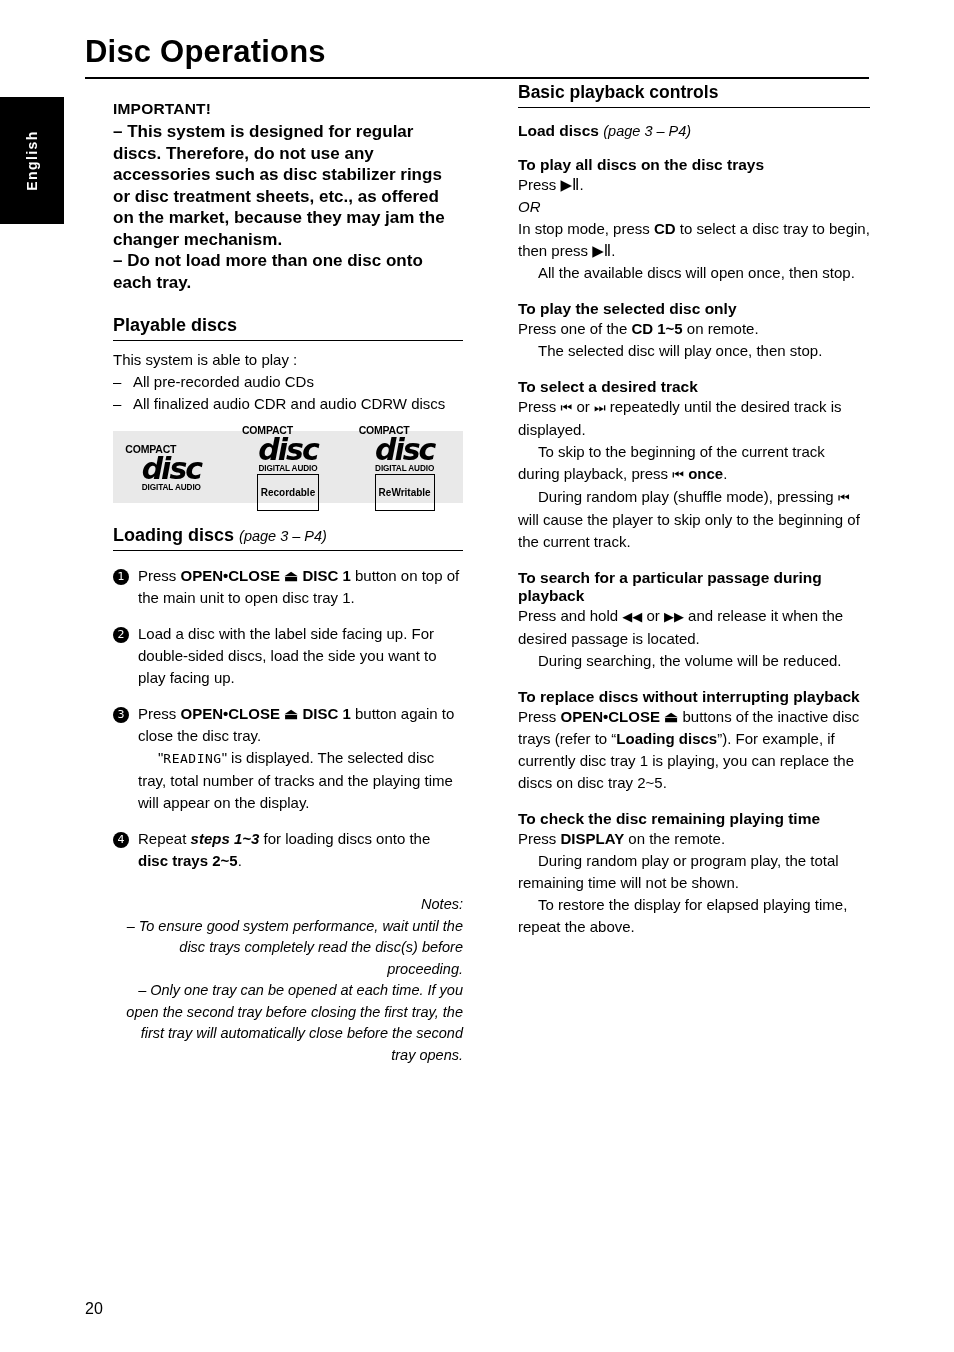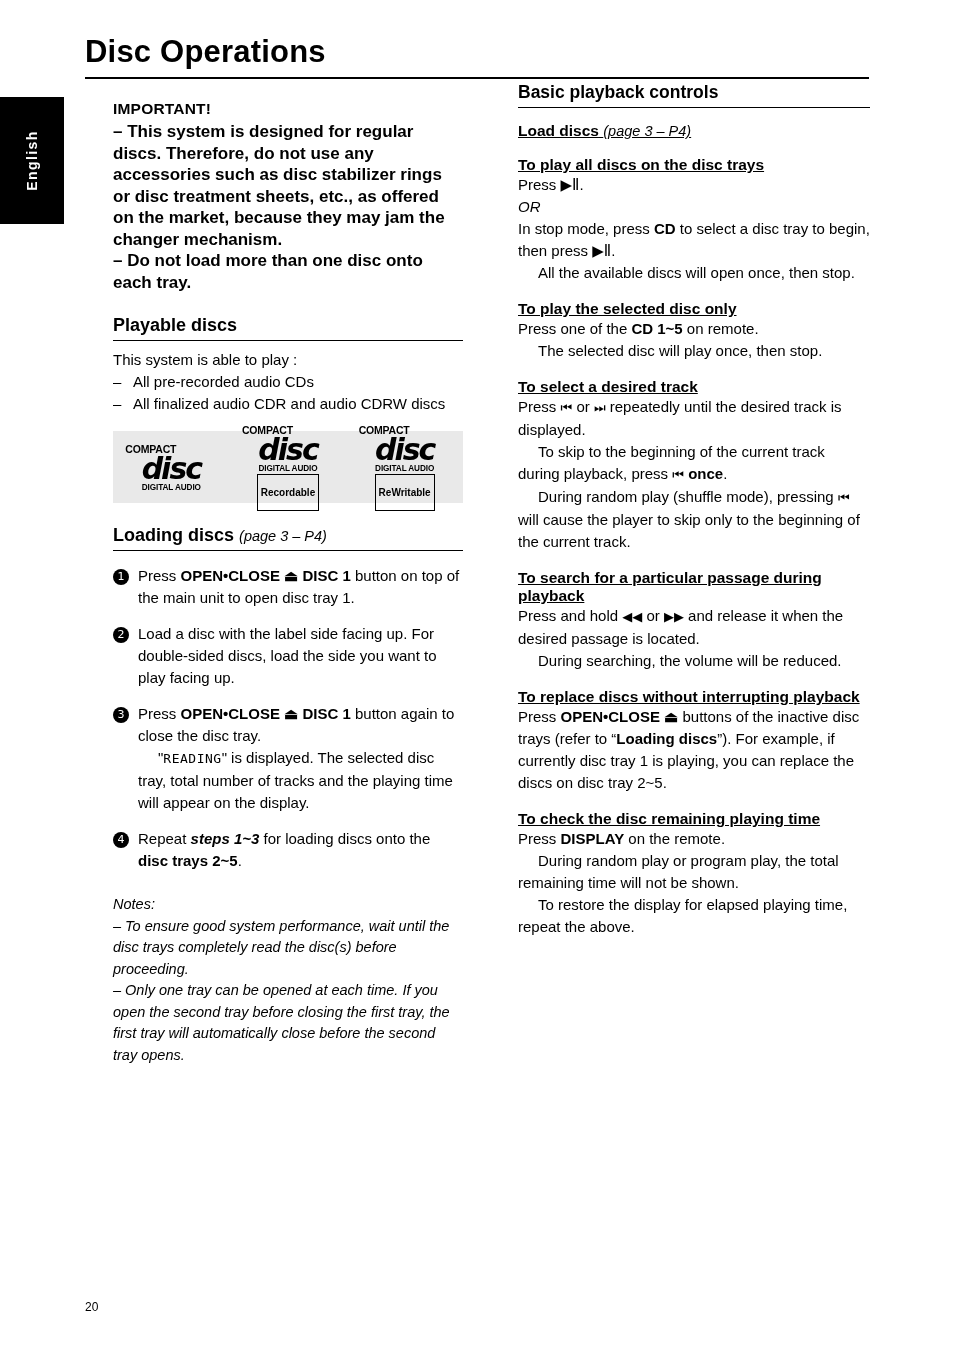--- a/index.html
+++ b/index.html
@@ -191,50 +191,50 @@
     font-family: "DejaVu Sans Mono", monospace;
     font-size: 13px;
     letter-spacing: 0.5px;
   }
 
   .notes {
     margin-top: 22px;
     font-size: 14.5px;
     line-height: 21.5px;
     font-style: italic;
+    text-align: right;
   }
 
   
   .rhead {
     font-size: 17.5px;
     font-weight: bold;
   }
   .rsub {
     font-size: 15.5px;
     font-weight: bold;
     margin-top: 16px;
-    text-decoration: underline;
   }
   .rsub .paren {
     font-weight: normal;
     font-style: italic;
     font-size: 14.5px;
   }
   .rtext {
     font-size: 15px;
     line-height: 22px;
   }
   .b { font-weight: bold; }
   .i { font-style: italic; }
 
   .pg-num {
     position: absolute;
     left: 85px;
     top: 1300px;
-    font-size: 12px;
+    font-size: 16px;
   }
 
   .glyph {
     font-family: "DejaVu Sans", sans-serif;
     font-size: 13px;
     letter-spacing: 0px;
   }
   .glyph-lg {
     font-family: "DejaVu Sans", sans-serif;
     font-size: 15px;

